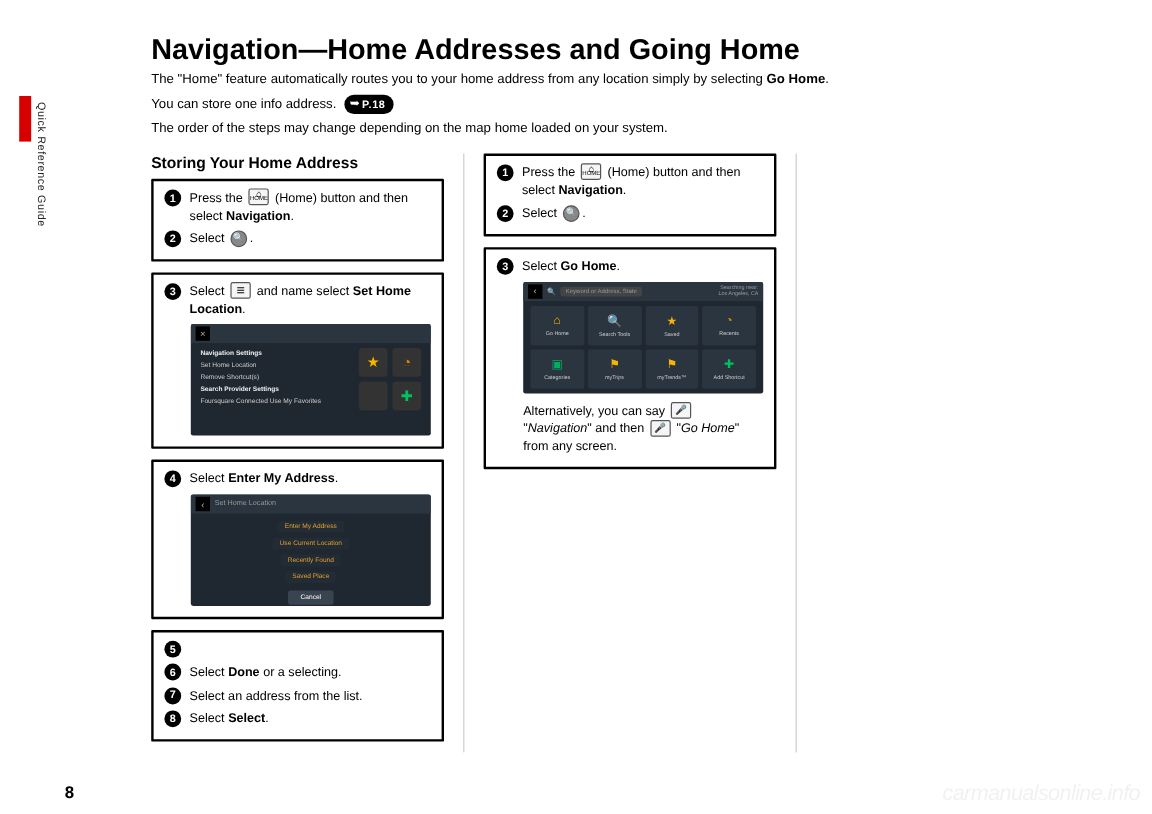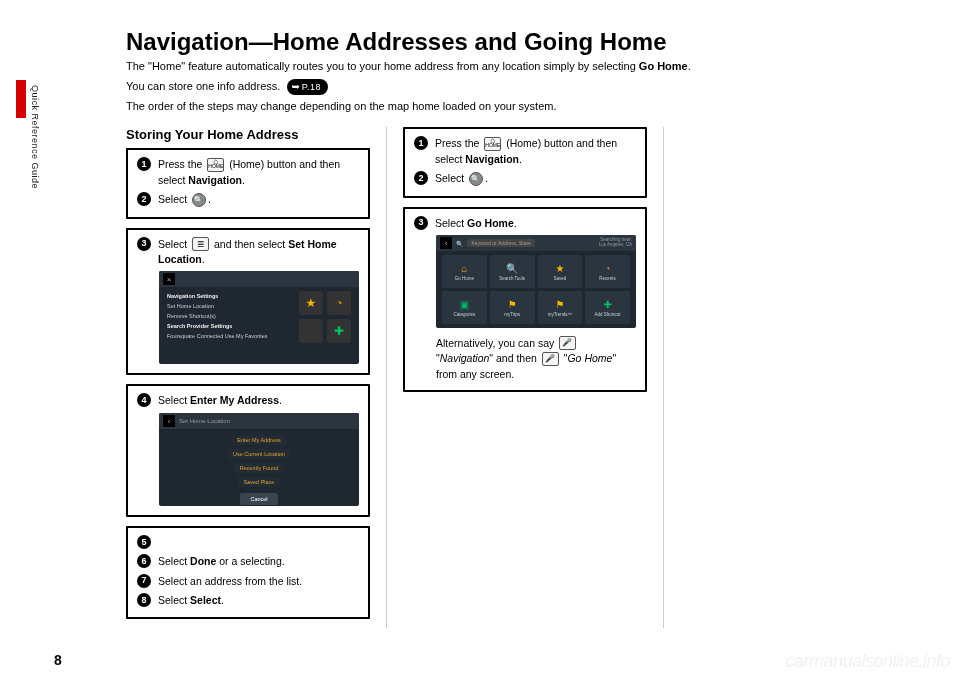--- a/index.html
+++ b/index.html
@@ -65,21 +65,21 @@
     padding: 1px 7px 1px 4px;
     font-size: 9px;
     vertical-align: middle;
     margin-left: 4px;
   }
   .pref .arrow {
     font-size: 10px;
     margin-right: 2px;
   }
   .pref .label {
-    font-weight: 400;
+    font-weight: 700;
     letter-spacing: 0.5px;
   }
   .columns {
     display: flex;
     margin-top: 12px;
     gap: 16px;
   }
   .col {
     width: 244px;
   }
@@ -339,21 +339,21 @@
           <div class="step-text">
             <span>Select </span><span class="inline-icon round search"></span><span>.</span>
           </div>
         </div>
       </div>
 
       <div class="box">
         <div class="step">
           <span class="bullet">3</span>
           <div class="step-text">
-            <span>Select </span><span class="inline-icon bars"></span><span> and then select </span><strong>Set Home Location</strong><span>.</span>
+            <span>Select </span><span class="inline-icon bars"></span><span> and name select </span><strong>Set Home Location</strong><span>.</span>
           </div>
         </div>
         <div class="shot">
           <div class="topbar">
             <span class="close-x">×</span>
           </div>
           <div class="shot-menu">
             <div class="mline hdr">Navigation Settings</div>
             <div class="mline">Set Home Location</div>
             <div class="mline">Remove Shortcut(s)</div>

